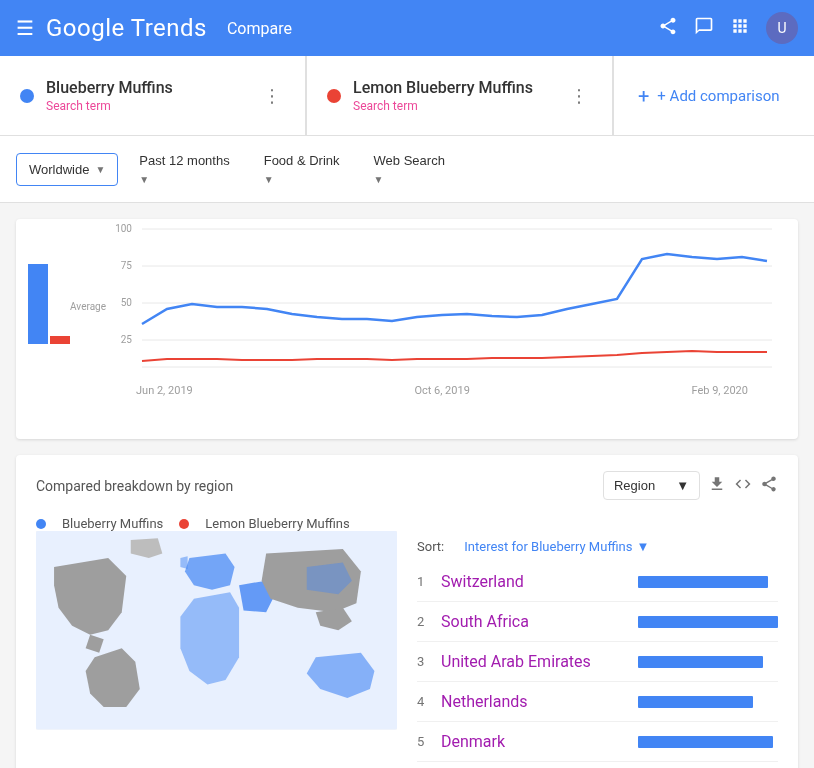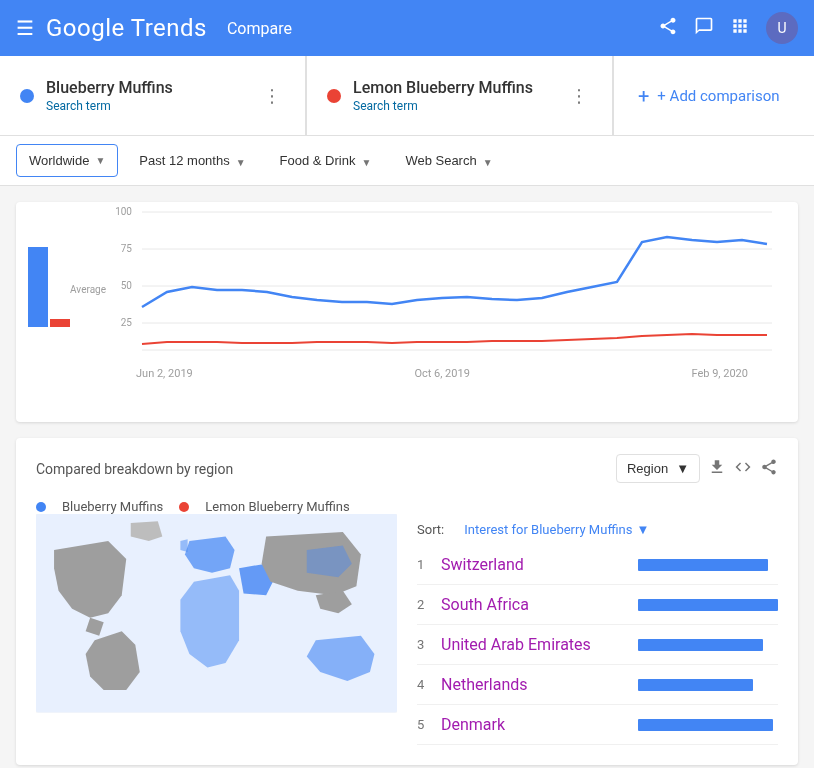--- a/index.html
+++ b/index.html
@@ -39,21 +39,21 @@
       flex: 1;
     }
     .search-term-dot {
       width: 14px;
       height: 14px;
       border-radius: 50%;
       flex-shrink: 0;
     }
     .search-term-info { flex: 1; }
     .search-term-name { font-size: 16px; font-weight: 500; color: #333; }
-    .search-term-type { font-size: 12px; color: #0369a1; margin-top: 2px; }
+    .search-term-type { font-size: 12px; color: #ec4899; margin-top: 2px; }
     .search-term-more { color: #757575; cursor: pointer; font-size: 18px; padding: 4px; }
     .add-comparison {
       display: flex;
       align-items: center;
       padding: 16px 24px;
       gap: 8px;
       color: #4285f4;
       cursor: pointer;
       font-size: 15px;
       white-space: nowrap;
@@ -78,29 +78,30 @@
       border: 1px solid #4285f4;
       border-radius: 4px;
       background: white;
       cursor: pointer;
       font-size: 13px;
       color: #333;
     }
     .filter-btn.active { border-color: #4285f4; }
     .filter-btn-plain {
       display: flex;
-      align-items: flex-end;
+      align-items: flex-start;
       gap: 6px;
       padding: 8px 12px;
       border: 1px solid transparent;
       border-radius: 4px;
       background: white;
       cursor: pointer;
       font-size: 13px;
       color: #333;
+      flex-direction: column;
     }
     .filter-chevron { font-size: 10px; color: #757575; }
 
     
     .main-content { padding: 16px; display: flex; flex-direction: column; gap: 16px; }
 
     
     .card {
       background: white;
       border-radius: 4px;
@@ -159,21 +160,21 @@
     .region-header {
       display: flex;
       align-items: center;
       justify-content: space-between;
       padding: 16px 20px 8px;
     }
     .region-filter-btns { display: flex; align-items: center; gap: 8px; }
     .region-btn {
       display: flex;
       align-items: center;
-      gap: 8px;
+      gap: 21px;
       padding: 6px 10px;
       border: 1px solid #e0e0e0;
       border-radius: 4px;
       background: white;
       cursor: pointer;
       font-size: 13px;
       color: #333;
     }
 
     

